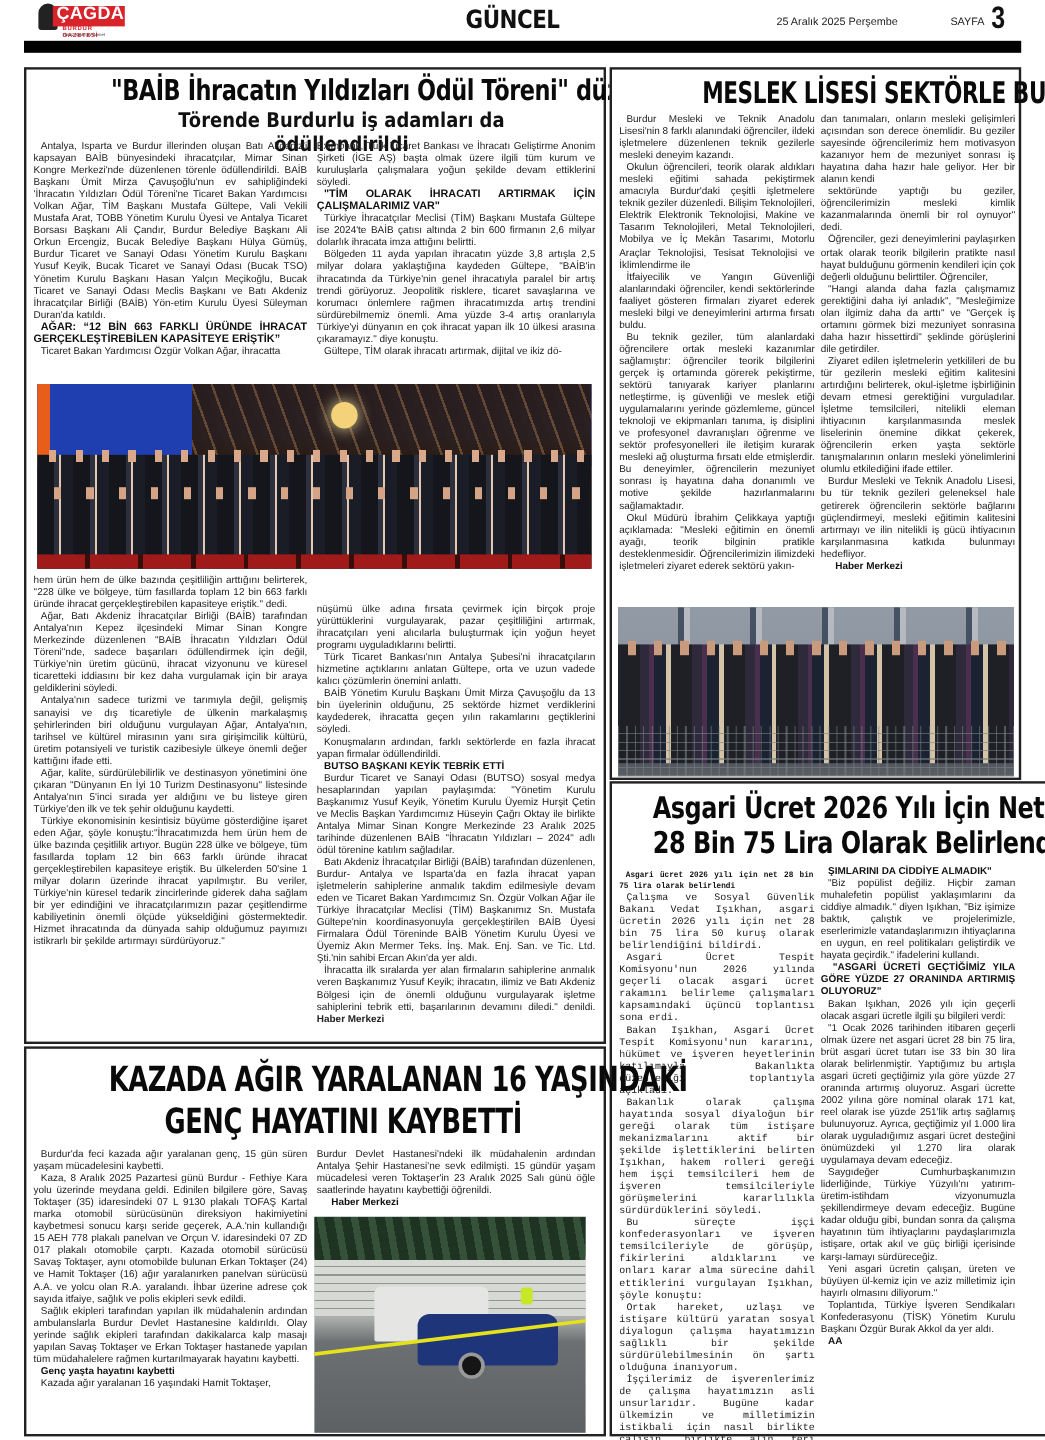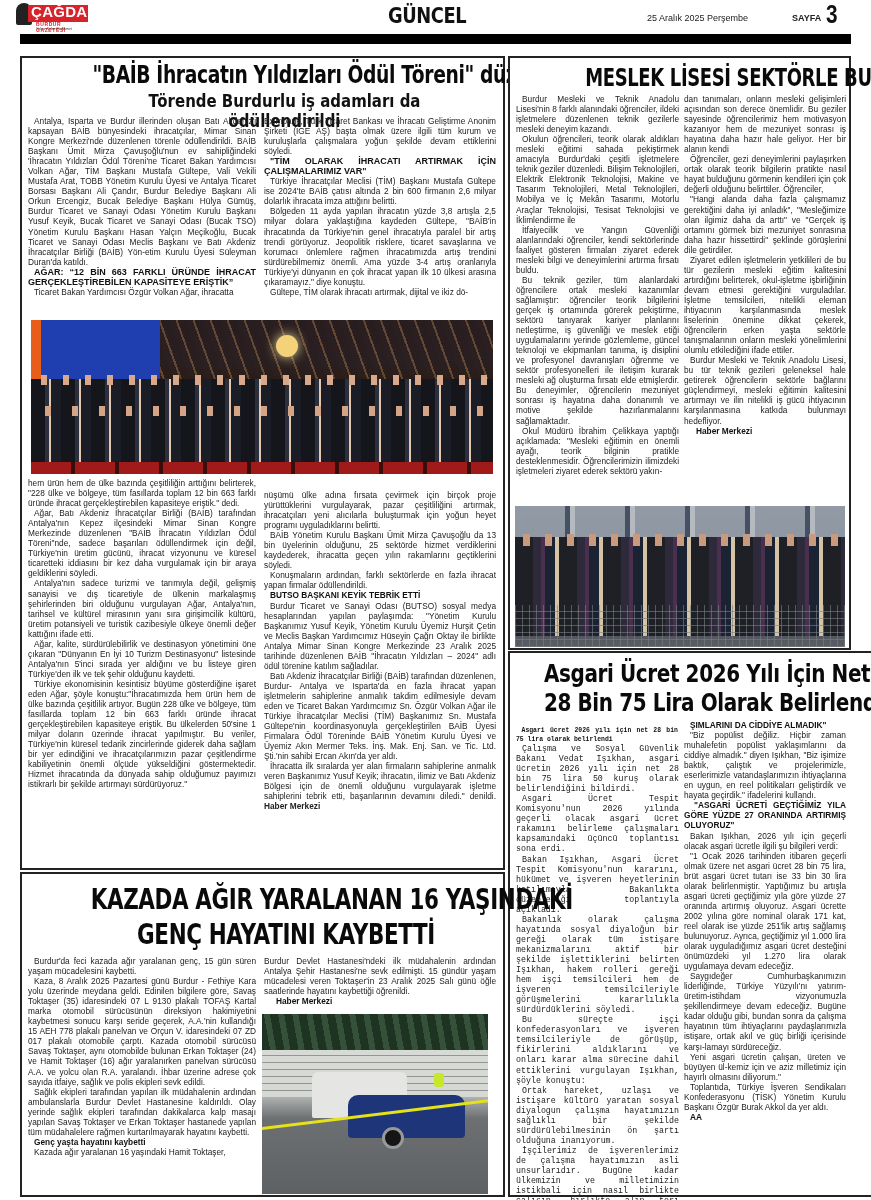--- a/index.html
+++ b/index.html
@@ -1,30 +1,30 @@
 <!DOCTYPE html>
 <html><head>
 <meta charset="utf-8">
 <style>
   * { box-sizing: border-box; margin: 0; padding: 0; }
   html, body { width: 871px; height: 1200px; background: #ffffff; overflow: hidden; }
   body { position: relative; font-family: "Liberation Sans", sans-serif; color: #1a1a1a; }
 
   .masthead { position: absolute; left: 0; top: 0; width: 871px; height: 34px; }
-  .logo { position: absolute; left: 16px; top: 3px; width: 70px; height: 30px; }
+  .logo { position: absolute; left: 32px; top: 3px; width: 70px; height: 30px; }
   .logo-box { position: absolute; left: 12px; top: 2px; width: 60px; height: 17px; background: #d8232a; }
   .logo-silhouette { position: absolute; left: 0; top: 0; width: 16px; height: 22px; background: #222; border-radius: 8px 8px 2px 2px; }
   .logo-name { position: absolute; left: 15px; top: 1px; font-family: "Liberation Sans", sans-serif; font-weight: 900; font-size: 15px; color: #ffffff; letter-spacing: 0.3px; line-height: 15px; font-stretch: condensed; }
   .logo-sub { position: absolute; left: 20px; top: 18px; font-size: 5px; font-weight: bold; color: #d8232a; letter-spacing: 0.6px; line-height: 6px; }
   .logo-tag { position: absolute; left: 20px; top: 24px; font-size: 3.5px; font-style: italic; color: #333; line-height: 4px; }
 
   .section-title { position: absolute; left: 388px; top: 4px; font-family: "DejaVu Sans", sans-serif; font-weight: 900; font-size: 21px; transform: scaleX(0.85); transform-origin: left top; letter-spacing: -0.5px; color: #111; }
   .date { position: absolute; left: 647px; top: 13px; font-size: 9px; color: #222; }
   .date b { font-weight: normal; }
-  .page-label { position: absolute; left: 792px; top: 13px; font-size: 9px; color: #222; font-weight: bold; }
+  .page-label { position: absolute; left: 792px; top: 13px; font-size: 9px; color: #222; }
   .page-num { position: absolute; left: 826px; top: -1px; font-size: 26px; font-weight: bold; color: #111; transform: scaleX(0.8); transform-origin: left top; }
   .top-rule { position: absolute; left: 20px; top: 34px; width: 831px; height: 10px; background: #000; }
 
   .box { position: absolute; border: 2px solid #222; background: #fff; }
   .headline { font-family: "DejaVu Sans", sans-serif; font-weight: 900; text-align: center; color: #0a0a0a; letter-spacing: -0.5px; white-space: nowrap; }
   .cond { display: inline-block; transform: scaleX(0.78); transform-origin: center top; }
   .sub { font-family: "DejaVu Sans", sans-serif; font-weight: bold; text-align: center; color: #111; }
 
   .col { position: absolute; font-size: 8.3px; line-height: 10.05px; text-align: justify; color: #222; }
   .col p { text-indent: 6px; }
@@ -111,22 +111,23 @@
     <div class="seats"></div>
   </div>
 
   <div class="col" style="left:6px; top:420px; width:228px;">
     <p style="text-indent:0" data-bind="baib.col1_bottom.0">hem ürün hem de ülke bazında çeşitliliğin arttığını belirterek, "228 ülke ve bölgeye, tüm fasıllarda toplam 12 bin 663 farklı üründe ihracat gerçekleştirebilen kapasiteye eriştik." dedi.</p>
     <p data-bind="baib.col1_bottom.1">Ağar, Batı Akdeniz İhracatçılar Birliği (BAİB) tarafından Antalya'nın Kepez ilçesindeki Mimar Sinan Kongre Merkezinde düzenlenen "BAİB İhracatın Yıldızları Ödül Töreni"nde, sadece başarıları ödüllendirmek için değil, Türkiye'nin üretim gücünü, ihracat vizyonunu ve küresel ticaretteki iddiasını bir kez daha vurgulamak için bir araya geldiklerini söyledi.</p>
     <p data-bind="baib.col1_bottom.2">Antalya'nın sadece turizmi ve tarımıyla değil, gelişmiş sanayisi ve dış ticaretiyle de ülkenin markalaşmış şehirlerinden biri olduğunu vurgulayan Ağar, Antalya'nın, tarihsel ve kültürel mirasının yanı sıra girişimcilik kültürü, üretim potansiyeli ve turistik cazibesiyle ülkeye önemli değer kattığını ifade etti.</p>
     <p data-bind="baib.col1_bottom.3">Ağar, kalite, sürdürülebilirlik ve destinasyon yönetimini öne çıkaran "Dünyanın En İyi 10 Turizm Destinasyonu" listesinde Antalya'nın 5'inci sırada yer aldığını ve bu listeye giren Türkiye'den ilk ve tek şehir olduğunu kaydetti.</p>
     <p data-bind="baib.col1_bottom.4">Türkiye ekonomisinin kesintisiz büyüme gösterdiğine işaret eden Ağar, şöyle konuştu:"İhracatımızda hem ürün hem de ülke bazında çeşitlilik artıyor. Bugün 228 ülke ve bölgeye, tüm fasıllarda toplam 12 bin 663 farklı üründe ihracat gerçekleştirebilen kapasiteye eriştik. Bu ülkelerden 50'sine 1 milyar doların üzerinde ihracat yapılmıştır. Bu veriler, Türkiye'nin küresel tedarik zincirlerinde giderek daha sağlam bir yer edindiğini ve ihracatçılarımızın pazar çeşitlendirme kabiliyetinin önemli ölçüde yükseldiğini göstermektedir. Hizmet ihracatında da dünyada sahip olduğumuz payımızı istikrarlı bir şekilde artırmayı sürdürüyoruz."</p>
   </div>
-  <div class="col" style="left:242px; top:432px; width:232px;">
+  <div class="col" style="left:242px; top:444px; width:232px;">
     <p style="text-indent:0" data-bind="baib.col2_bottom.0">nüşümü ülke adına fırsata çevirmek için birçok proje yürüttüklerini vurgulayarak, pazar çeşitliliğini artırmak, ihracatçıları yeni alıcılarla buluşturmak için yoğun heyet programı uyguladıklarını belirtti.</p>
+    <p data-bind="baib.col2_bottom.1">Türk Ticaret Bankası'nın Antalya Şubesi'ni ihracatçıların hizmetine açtıklarını anlatan Gültepe, orta ve uzun vadede kalıcı çözümlerin önemini anlattı.</p>
     <p data-bind="baib.col2_bottom.2">BAİB Yönetim Kurulu Başkanı Ümit Mirza Çavuşoğlu da 13 bin üyelerinin olduğunu, 25 sektörde hizmet verdiklerini kaydederek, ihracatta geçen yılın rakamlarını geçtiklerini söyledi.</p>
     <p data-bind="baib.col2_bottom.3">Konuşmaların ardından, farklı sektörlerde en fazla ihracat yapan firmalar ödüllendirildi.</p>
     <p class="h" data-bind="baib.col2_heading2">BUTSO BAŞKANI KEYİK TEBRİK ETTİ</p>
     <p data-bind="baib.col2_bottom2.0">Burdur Ticaret ve Sanayi Odası (BUTSO) sosyal medya hesaplarından yapılan paylaşımda: "Yönetim Kurulu Başkanımız Yusuf Keyik, Yönetim Kurulu Üyemiz Hurşit Çetin ve Meclis Başkan Yardımcımız Hüseyin Çağrı Oktay ile birlikte Antalya Mimar Sinan Kongre Merkezinde 23 Aralık 2025 tarihinde düzenlenen BAİB "İhracatın Yıldızları – 2024" adlı ödül törenine katılım sağladılar.</p>
     <p data-bind="baib.col2_bottom2.1">Batı Akdeniz İhracatçılar Birliği (BAİB) tarafından düzenlenen, Burdur- Antalya ve Isparta'da en fazla ihracat yapan işletmelerin sahiplerine anmalık takdim edilmesiyle devam eden ve Ticaret Bakan Yardımcımız Sn. Özgür Volkan Ağar ile Türkiye İhracatçılar Meclisi (TİM) Başkanımız Sn. Mustafa Gültepe'nin koordinasyonuyla gerçekleştirilen BAİB Üyesi Firmalara Ödül Töreninde BAİB Yönetim Kurulu Üyesi ve Üyemiz Akın Mermer Teks. İnş. Mak. Enj. San. ve Tic. Ltd. Şti.'nin sahibi Ercan Akın'da yer aldı.</p>
     <p><span data-bind="baib.col2_bottom2.2">İhracatta ilk sıralarda yer alan firmaların sahiplerine anmalık veren Başkanımız Yusuf Keyik; ihracatın, ilimiz ve Batı Akdeniz Bölgesi için de önemli olduğunu vurgulayarak işletme sahiplerini tebrik etti, başarılarının devamını diledi." denildi.</span> <span class="sig" data-bind="baib.signature">Haber Merkezi</span></p>
   </div>
 </article>
 
 <article class="box" style="left:508px; top:56px; width:343px; height:594px;">
@@ -135,20 +136,21 @@
   </h1>
   <div class="col" style="left:6px; top:36px; width:163px;">
     <p data-bind="meslek.col1.0">Burdur Mesleki ve Teknik Anadolu Lisesi'nin 8 farklı alanındaki öğrenciler, ildeki işletmelere düzenlenen teknik gezilerle mesleki deneyim kazandı.</p>
     <p data-bind="meslek.col1.1">Okulun öğrencileri, teorik olarak aldıkları mesleki eğitimi sahada pekiştirmek amacıyla Burdur'daki çeşitli işletmelere teknik geziler düzenledi. Bilişim Teknolojileri, Elektrik Elektronik Teknolojisi, Makine ve Tasarım Teknolojileri, Metal Teknolojileri, Mobilya ve İç Mekân Tasarımı, Motorlu Araçlar Teknolojisi, Tesisat Teknolojisi ve İklimlendirme ile</p>
     <p data-bind="meslek.col1.2">İtfaiyecilik ve Yangın Güvenliği alanlarındaki öğrenciler, kendi sektörlerinde faaliyet gösteren firmaları ziyaret ederek mesleki bilgi ve deneyimlerini artırma fırsatı buldu.</p>
     <p data-bind="meslek.col1.3">Bu teknik geziler, tüm alanlardaki öğrencilere ortak mesleki kazanımlar sağlamıştır: öğrenciler teorik bilgilerini gerçek iş ortamında görerek pekiştirme, sektörü tanıyarak kariyer planlarını netleştirme, iş güvenliği ve meslek etiği uygulamalarını yerinde gözlemleme, güncel teknoloji ve ekipmanları tanıma, iş disiplini ve profesyonel davranışları öğrenme ve sektör profesyonelleri ile iletişim kurarak mesleki ağ oluşturma fırsatı elde etmişlerdir. Bu deneyimler, öğrencilerin mezuniyet sonrası iş hayatına daha donanımlı ve motive şekilde hazırlanmalarını sağlamaktadır.</p>
     <p data-bind="meslek.col1.4">Okul Müdürü İbrahim Çelikkaya yaptığı açıklamada: "Mesleki eğitimin en önemli ayağı, teorik bilginin pratikle desteklenmesidir. Öğrencilerimizin ilimizdeki işletmeleri ziyaret ederek sektörü yakın-</p>
   </div>
   <div class="col" style="left:174px; top:36px; width:162px;">
     <p style="text-indent:0" data-bind="meslek.col2.0">dan tanımaları, onların mesleki gelişimleri açısından son derece önemlidir. Bu geziler sayesinde öğrencilerimiz hem motivasyon kazanıyor hem de mezuniyet sonrası iş hayatına daha hazır hale geliyor. Her bir alanın kendi</p>
+    <p data-bind="meslek.col2.1">sektöründe yaptığı bu geziler, öğrencilerimizin mesleki kimlik kazanmalarında önemli bir rol oynuyor" dedi.</p>
     <p data-bind="meslek.col2.2">Öğrenciler, gezi deneyimlerini paylaşırken ortak olarak teorik bilgilerin pratikte nasıl hayat bulduğunu görmenin kendileri için çok değerli olduğunu belirttiler. Öğrenciler,</p>
     <p data-bind="meslek.col2.3">"Hangi alanda daha fazla çalışmamız gerektiğini daha iyi anladık", "Mesleğimize olan ilgimiz daha da arttı" ve "Gerçek iş ortamını görmek bizi mezuniyet sonrasına daha hazır hissettirdi" şeklinde görüşlerini dile getirdiler.</p>
     <p data-bind="meslek.col2.4">Ziyaret edilen işletmelerin yetkilileri de bu tür gezilerin mesleki eğitim kalitesini artırdığını belirterek, okul-işletme işbirliğinin devam etmesi gerektiğini vurguladılar. İşletme temsilcileri, nitelikli eleman ihtiyacının karşılanmasında meslek liselerinin önemine dikkat çekerek, öğrencilerin erken yaşta sektörle tanışmalarının onların mesleki yönelimlerini olumlu etkilediğini ifade ettiler.</p>
     <p data-bind="meslek.col2.5">Burdur Mesleki ve Teknik Anadolu Lisesi, bu tür teknik gezileri geleneksel hale getirerek öğrencilerin sektörle bağlarını güçlendirmeyi, mesleki eğitimin kalitesini artırmayı ve ilin nitelikli iş gücü ihtiyacının karşılanmasına katkıda bulunmayı hedefliyor.</p>
     <p class="hb" style="padding-left:6px;" data-bind="meslek.signature">Haber Merkezi</p>
   </div>
   <div class="photo ph-students" style="left:5px; top:448px; width:330px; height:141px;">
     <div class="shop"></div>
     <div class="people"></div>
     <div class="heads"></div>

